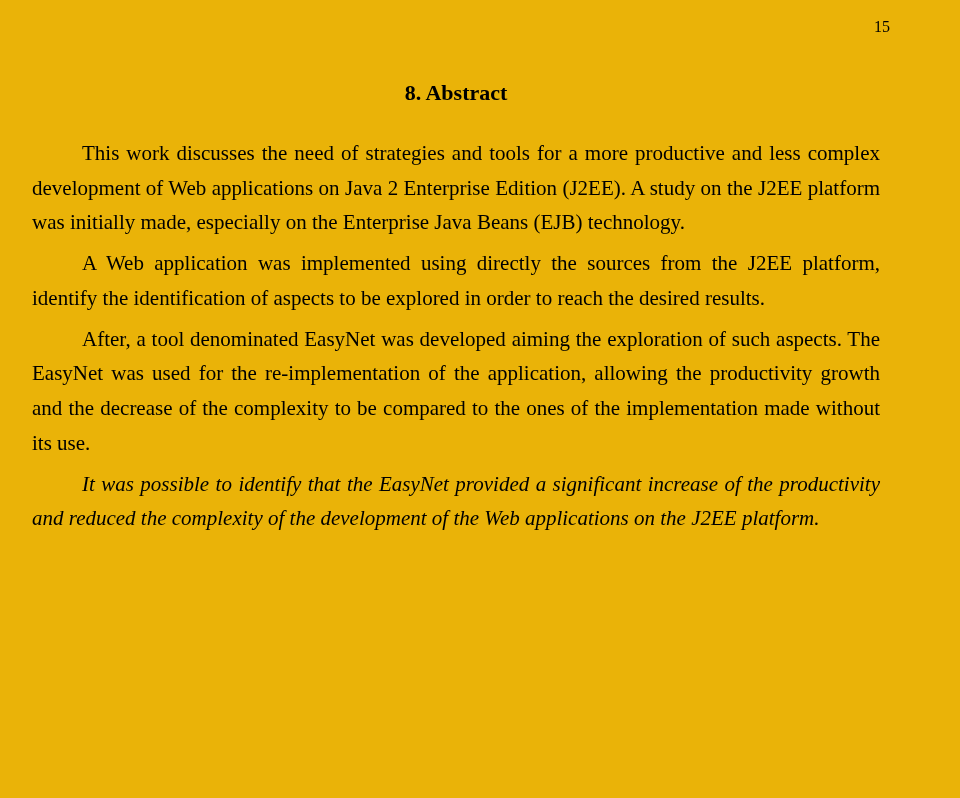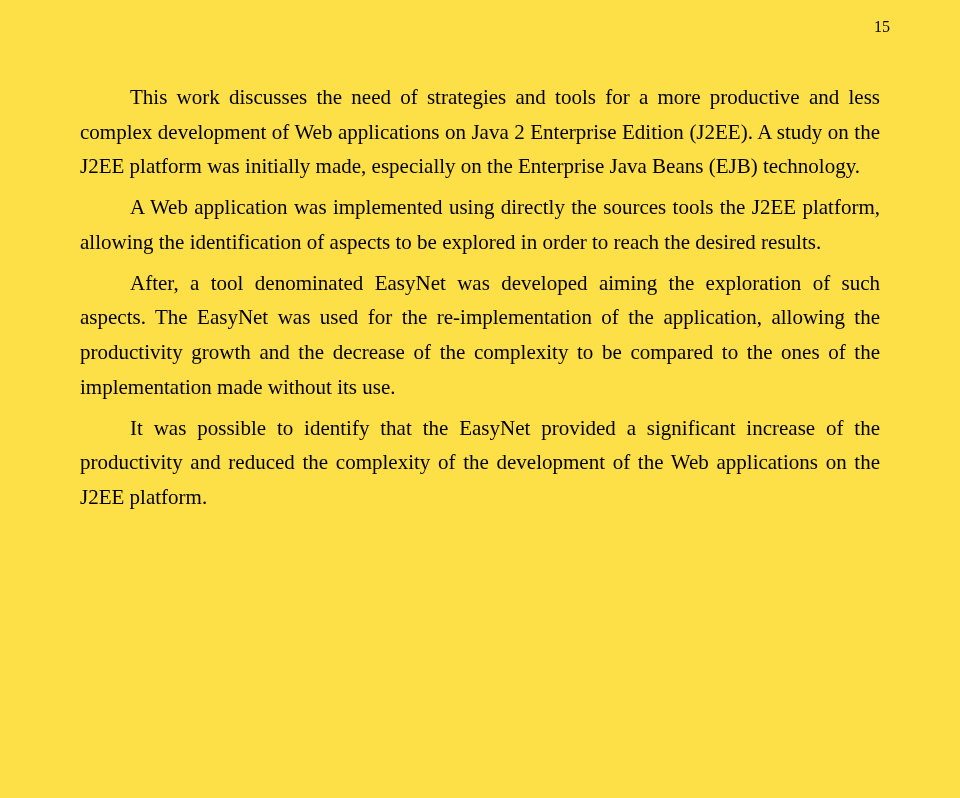--- a/index.html
+++ b/index.html
@@ -13,23 +13,23 @@
       font-family: "Times New Roman", Times, serif;
       color: #000000;
       width: 960px;
       min-height: 798px;
       position: relative;
     }
 
     .page {
       width: 960px;
       min-height: 798px;
-      background: #fde047;
+      background: #eab308;
       position: relative;
-      padding: 40px 80px 60px 80px;
+      padding: 40px 80px 60px 32px;
     }
 
     .page-number {
       position: absolute;
       top: 18px;
       right: 70px;
       font-size: 16px;
       font-family: "Times New Roman", Times, serif;
     }
 
@@ -65,27 +65,28 @@
   </style>
 </head>
 <body>
 
 <div class="page">
 
   <div class="page-number">15</div>
 
   <div class="content">
 
+    <div class="chapter-heading">8. Abstract</div>
 
     <div class="abstract-body">
 
       <p class="paragraph paragraph-indent">This work discusses the need of strategies and tools for a more productive and less complex development of Web applications on Java 2 Enterprise Edition (J2EE). A study on the J2EE platform was initially made, especially on the Enterprise Java Beans (EJB) technology.</p>
 
-      <p class="paragraph paragraph-indent" style="margin-top: 0.3em;">A Web application was implemented using directly the sources tools the J2EE platform, allowing the identification of aspects to be explored in order to reach the desired results.</p>
+      <p class="paragraph paragraph-indent" style="margin-top: 0.3em;">A Web application was implemented using directly the sources from the J2EE platform, identify the identification of aspects to be explored in order to reach the desired results.</p>
 
       <p class="paragraph paragraph-indent" style="margin-top: 0.3em;">After, a tool denominated EasyNet was developed aiming the exploration of such aspects. The EasyNet was used for the re-implementation of the application, allowing the productivity growth and the decrease of the complexity to be compared to the ones of the implementation made without its use.</p>
 
-      <p class="paragraph paragraph-indent" style="margin-top: 0.3em;">It was possible to identify that the EasyNet provided a significant increase of the productivity and reduced the complexity of the development of the Web applications on the J2EE platform.</p>
+      <p class="paragraph paragraph-indent" style="margin-top: 0.3em; font-style: italic;">It was possible to identify that the EasyNet provided a significant increase of the productivity and reduced the complexity of the development of the Web applications on the J2EE platform.</p>
 
     </div>
 
   </div>
 </div>
 
 </body></html>

